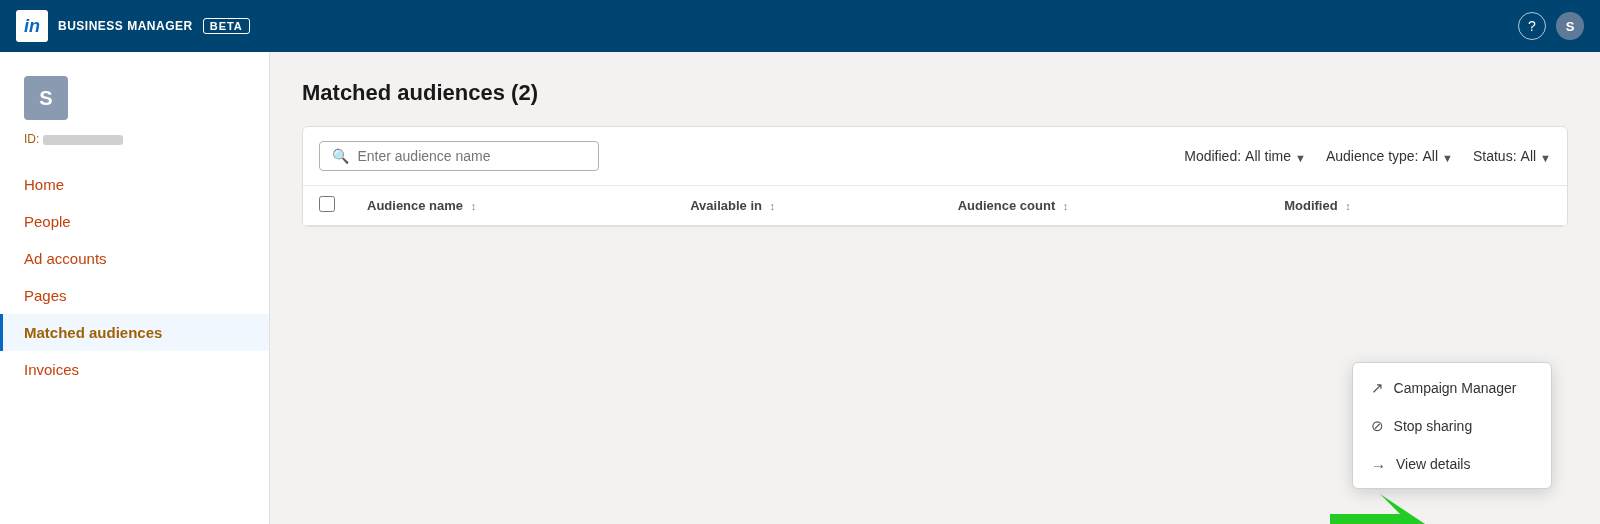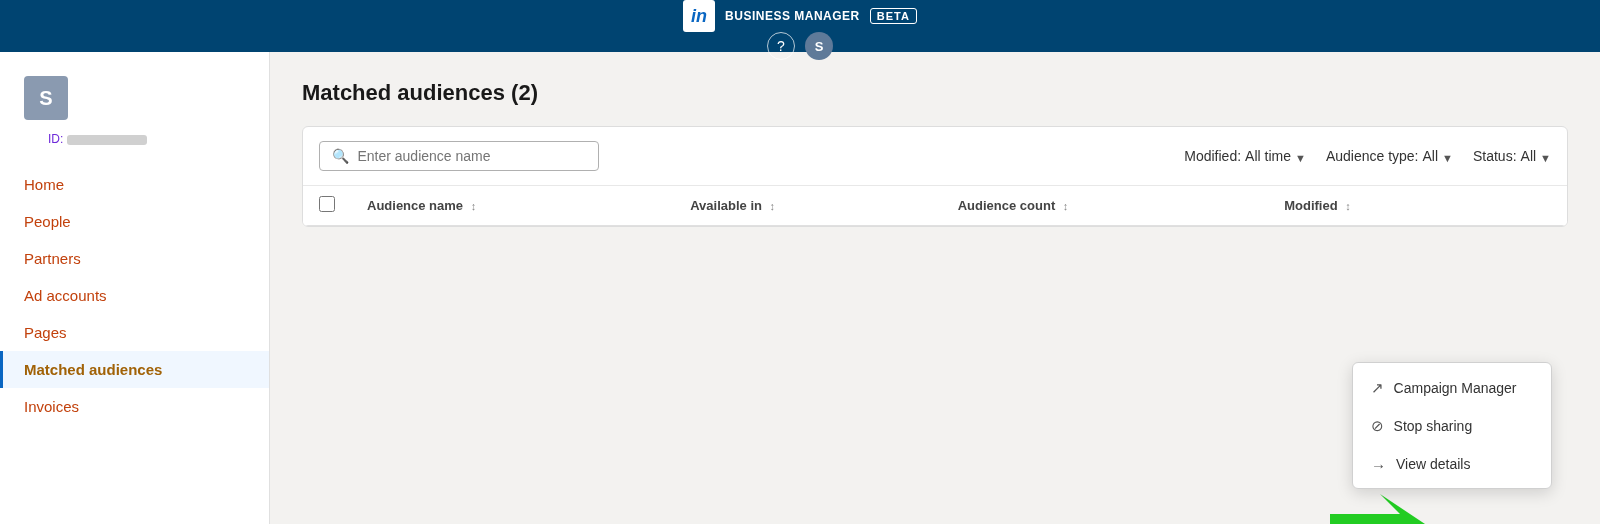--- a/index.html
+++ b/index.html
@@ -7,21 +7,20 @@
 
     
     .topnav {
       background: #004471;
       height: 52px;
       display: flex;
       align-items: center;
       padding: 0 16px;
       justify-content: space-between;
       flex-shrink: 0;
-      flex-direction: column;
     }
     .topnav-left { display: flex; align-items: center; gap: 10px; }
     .linkedin-logo {
       width: 32px; height: 32px;
       background: white;
       display: flex; align-items: center; justify-content: center;
       border-radius: 3px;
     }
     .linkedin-logo span { color: #0a66c2; font-weight: 900; font-size: 18px; font-style: italic; }
     .bm-title { color: white; font-size: 12px; font-weight: 600; letter-spacing: 0.5px; text-transform: uppercase; }
@@ -65,21 +64,21 @@
     }
     .sidebar-avatar {
       width: 44px; height: 44px;
       background: #8a9ab0;
       border-radius: 4px;
       display: flex; align-items: center; justify-content: center;
       color: white; font-size: 20px; font-weight: 600;
       margin: 0 24px 12px 24px;
     }
     .sidebar-company { font-size: 17px; font-weight: 700; color: #191919; padding: 0 24px; margin-bottom: 4px; }
-    .sidebar-id { font-size: 12px; color: #6d28d9; padding: 0 24px; margin-bottom: 20px; margin-left: 24px; }
+    .sidebar-id { font-size: 12px; color: #a16207; padding: 0 24px; margin-bottom: 20px; }
     .sidebar-id-bar {
       display: inline-block;
       width: 80px; height: 10px;
       background: #d0d0d0;
       border-radius: 3px;
       vertical-align: middle;
     }
     .sidebar-nav { list-style: none; }
     .sidebar-nav li {
       padding: 10px 24px;
@@ -243,21 +242,20 @@
 
   <aside class="sidebar">
     <div class="sidebar-avatar">S</div>
     <div class="sidebar-id">
       <span>ID:</span>
       <span class="sidebar-id-bar"></span>
     </div>
     <ul class="sidebar-nav">
       <li>Home</li>
       <li>People</li>
-      <li>Partners</li>
       <li>Ad accounts</li>
       <li>Pages</li>
       <li class="active">Matched audiences</li>
       <li>Invoices</li>
     </ul>
   </aside>
 
   <main class="content">
     <h1 class="page-title">Matched audiences (2)</h1>
 

